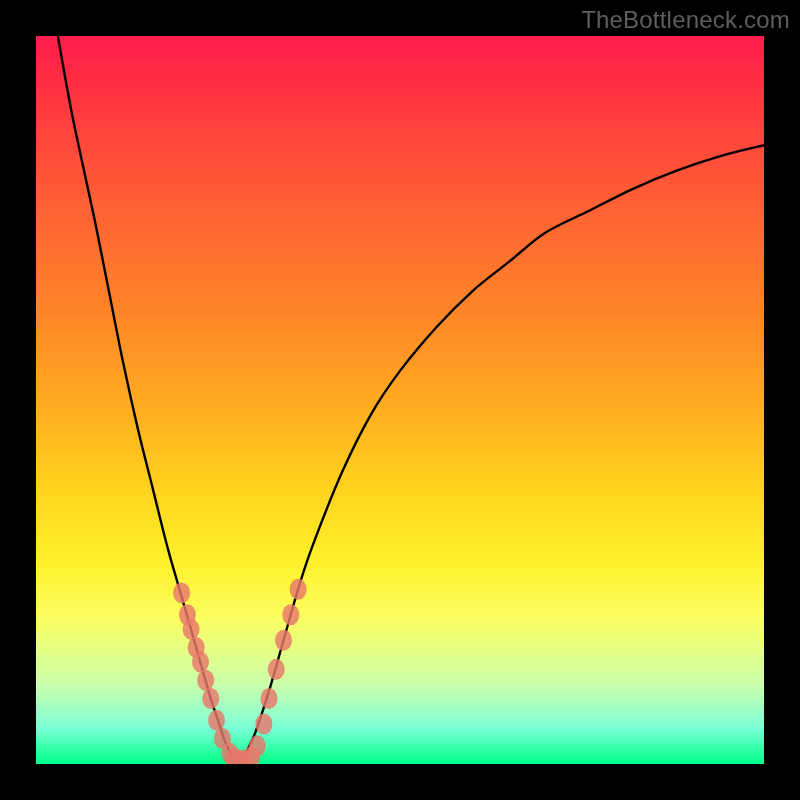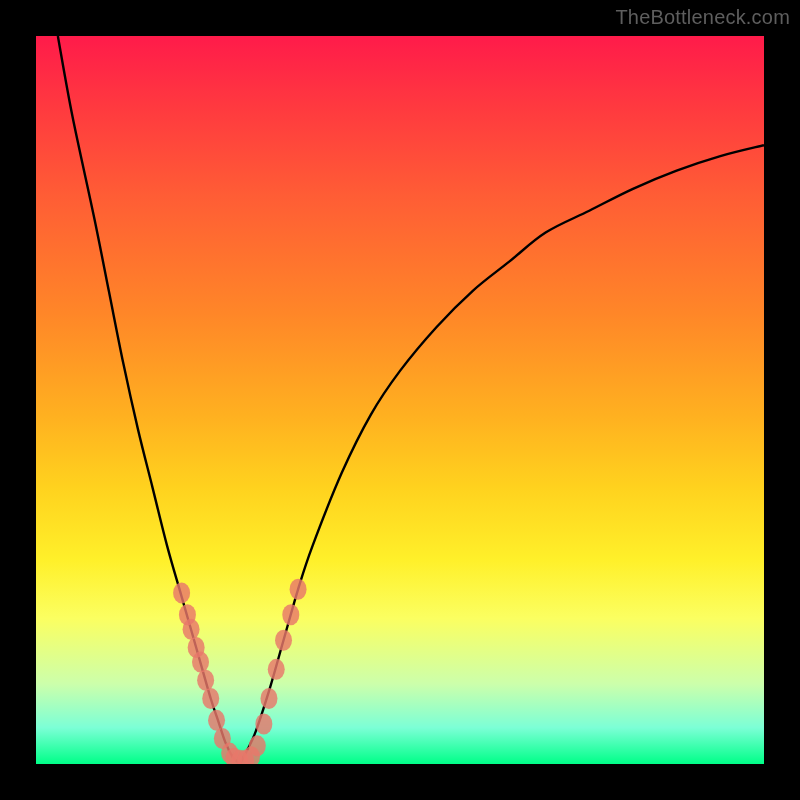--- a/index.html
+++ b/index.html
@@ -36,21 +36,21 @@
       #ccffab 89%,
       #7cffd6 95%,
       #00ff88 100%
     );
     overflow: hidden;
   }
   .watermark {
     position: absolute;
     top: 6px;
     right: 10px;
-    font-size: 20px;
+    font-size: 24px;
     font-weight: 400;
     color: #5e5e5e;
     letter-spacing: 0.2px;
     user-select: none;
   }
   svg.curves {
     position: absolute;
     inset: 0;
     width: 728px;
     height: 728px;

